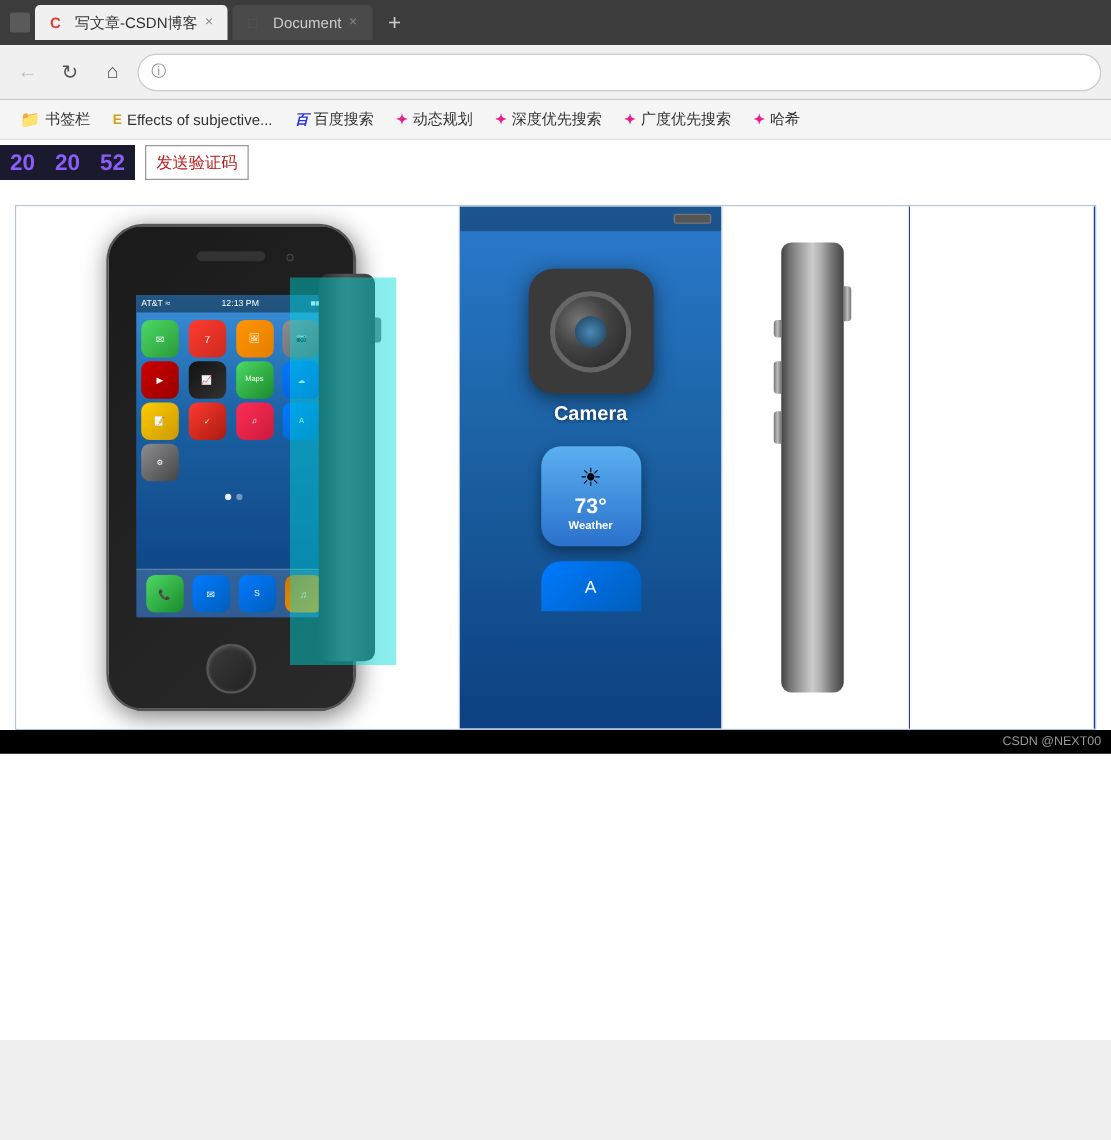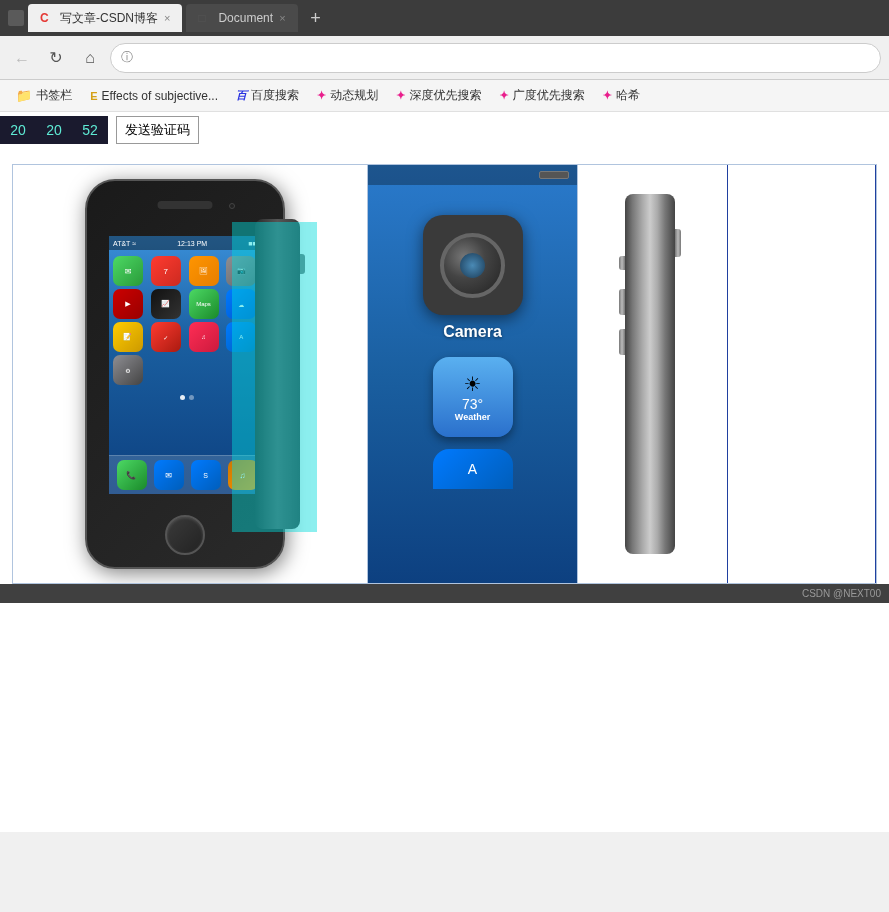--- a/index.html
+++ b/index.html
@@ -157,30 +157,30 @@
       padding: 4px 0 4px 0;
       gap: 0;
     }
     .timer-cell {
       display: flex;
       align-items: center;
       justify-content: center;
       width: 36px;
       height: 28px;
       background: #1a1a2e;
-      color: #5eead4;
-      font-size: 14px;
-      font-weight: normal;
+      color: #8b5cf6;
+      font-size: 18px;
+      font-weight: bold;
     }
     .send-code-btn {
       border: 1px solid #999;
       background: white;
       padding: 2px 8px;
       font-size: 13px;
-      color: #000000;
+      color: #b91c1c;
       cursor: pointer;
       height: 28px;
       margin-left: 8px;
     }
 
     
     .main-image-area {
       padding: 0;
       margin-top: 16px;
     }
@@ -231,21 +231,21 @@
       border-right: 1px solid #2040a0;
       background: white;
     }
 
     
     .page-footer {
       text-align: right;
       padding: 4px 8px;
       font-size: 10px;
       color: #999;
-      background: #404040;
+      background: #000000;
     }
   </style>
 </head>
 <body>
 
 <div class="browser-window">
 
   <div class="tab-bar">
     <div class="tab-bar-left">
       <span class="window-btn"></span>
@@ -393,21 +393,21 @@
 
             <div style="width:100px; height:100px; background:#3a3a3a; border-radius:20px; margin:30px auto 8px; display:flex; align-items:center; justify-content:center; box-shadow:0 4px 15px rgba(0,0,0,0.5);">
               <div style="width:65px; height:65px; border-radius:50%; background:radial-gradient(circle at 35% 35%, #777 0%, #444 40%, #222 100%); border:4px solid #666; display:flex; align-items:center; justify-content:center;">
                 <div style="width:25px; height:25px; border-radius:50%; background:radial-gradient(circle, #4a8ab5, #1a3a55);"></div>
               </div>
             </div>
             <div style="color:white; font-size:16px; font-weight:bold; text-shadow:0 1px 3px rgba(0,0,0,0.5); margin-bottom:16px;">Camera</div>
 
             <div style="width:80px; height:80px; background:linear-gradient(180deg,#5ab0f0,#2a70cc); border-radius:16px; display:flex; flex-direction:column; align-items:center; justify-content:center; box-shadow:0 4px 10px rgba(0,0,0,0.4);">
               <div style="font-size:20px;">☀</div>
-              <div style="color:white; font-size:14px; font-weight:normal;">73°</div>
+              <div style="color:white; font-size:17px; font-weight:bold;">73°</div>
               <div style="color:white; font-size:9px;font-weight:bold;">Weather</div>
             </div>
 
             <div style="width:80px; height:40px; background:linear-gradient(135deg,#007aff,#005ebb); border-radius:16px 16px 0 0; margin-top:12px; display:flex; align-items:center; justify-content:center;">
               <div style="color:white; font-size:14px;">A</div>
             </div>
           </div>
         </div>
 
         <div class="image-cell image-cell-3">

